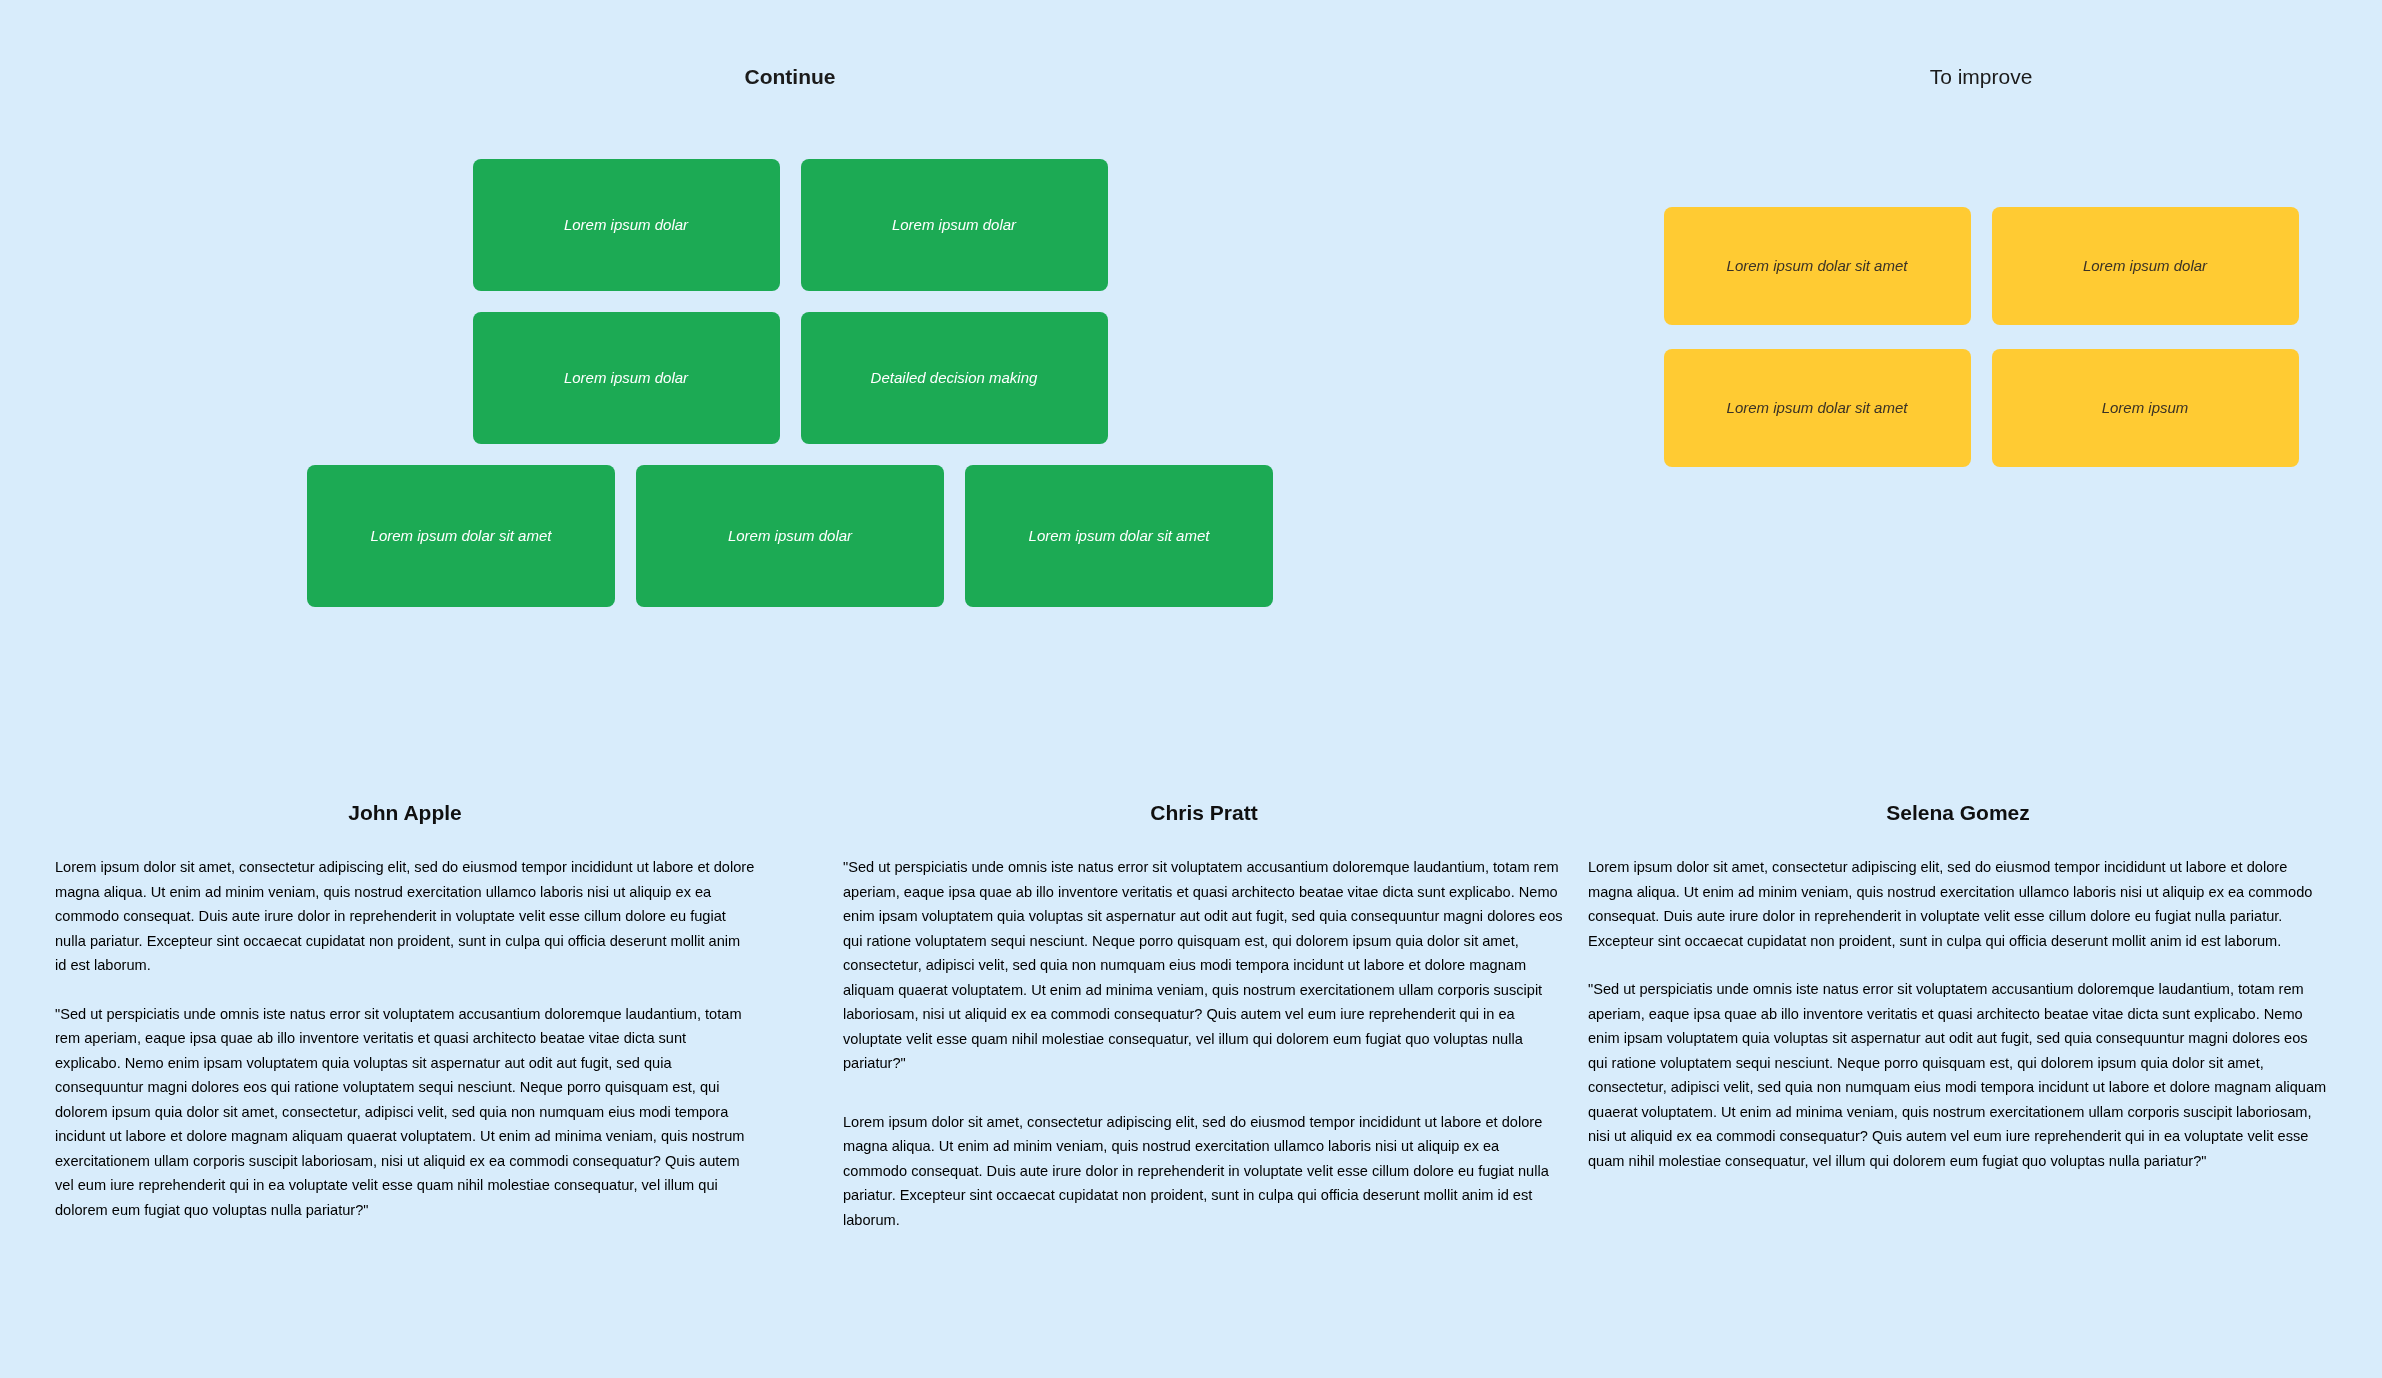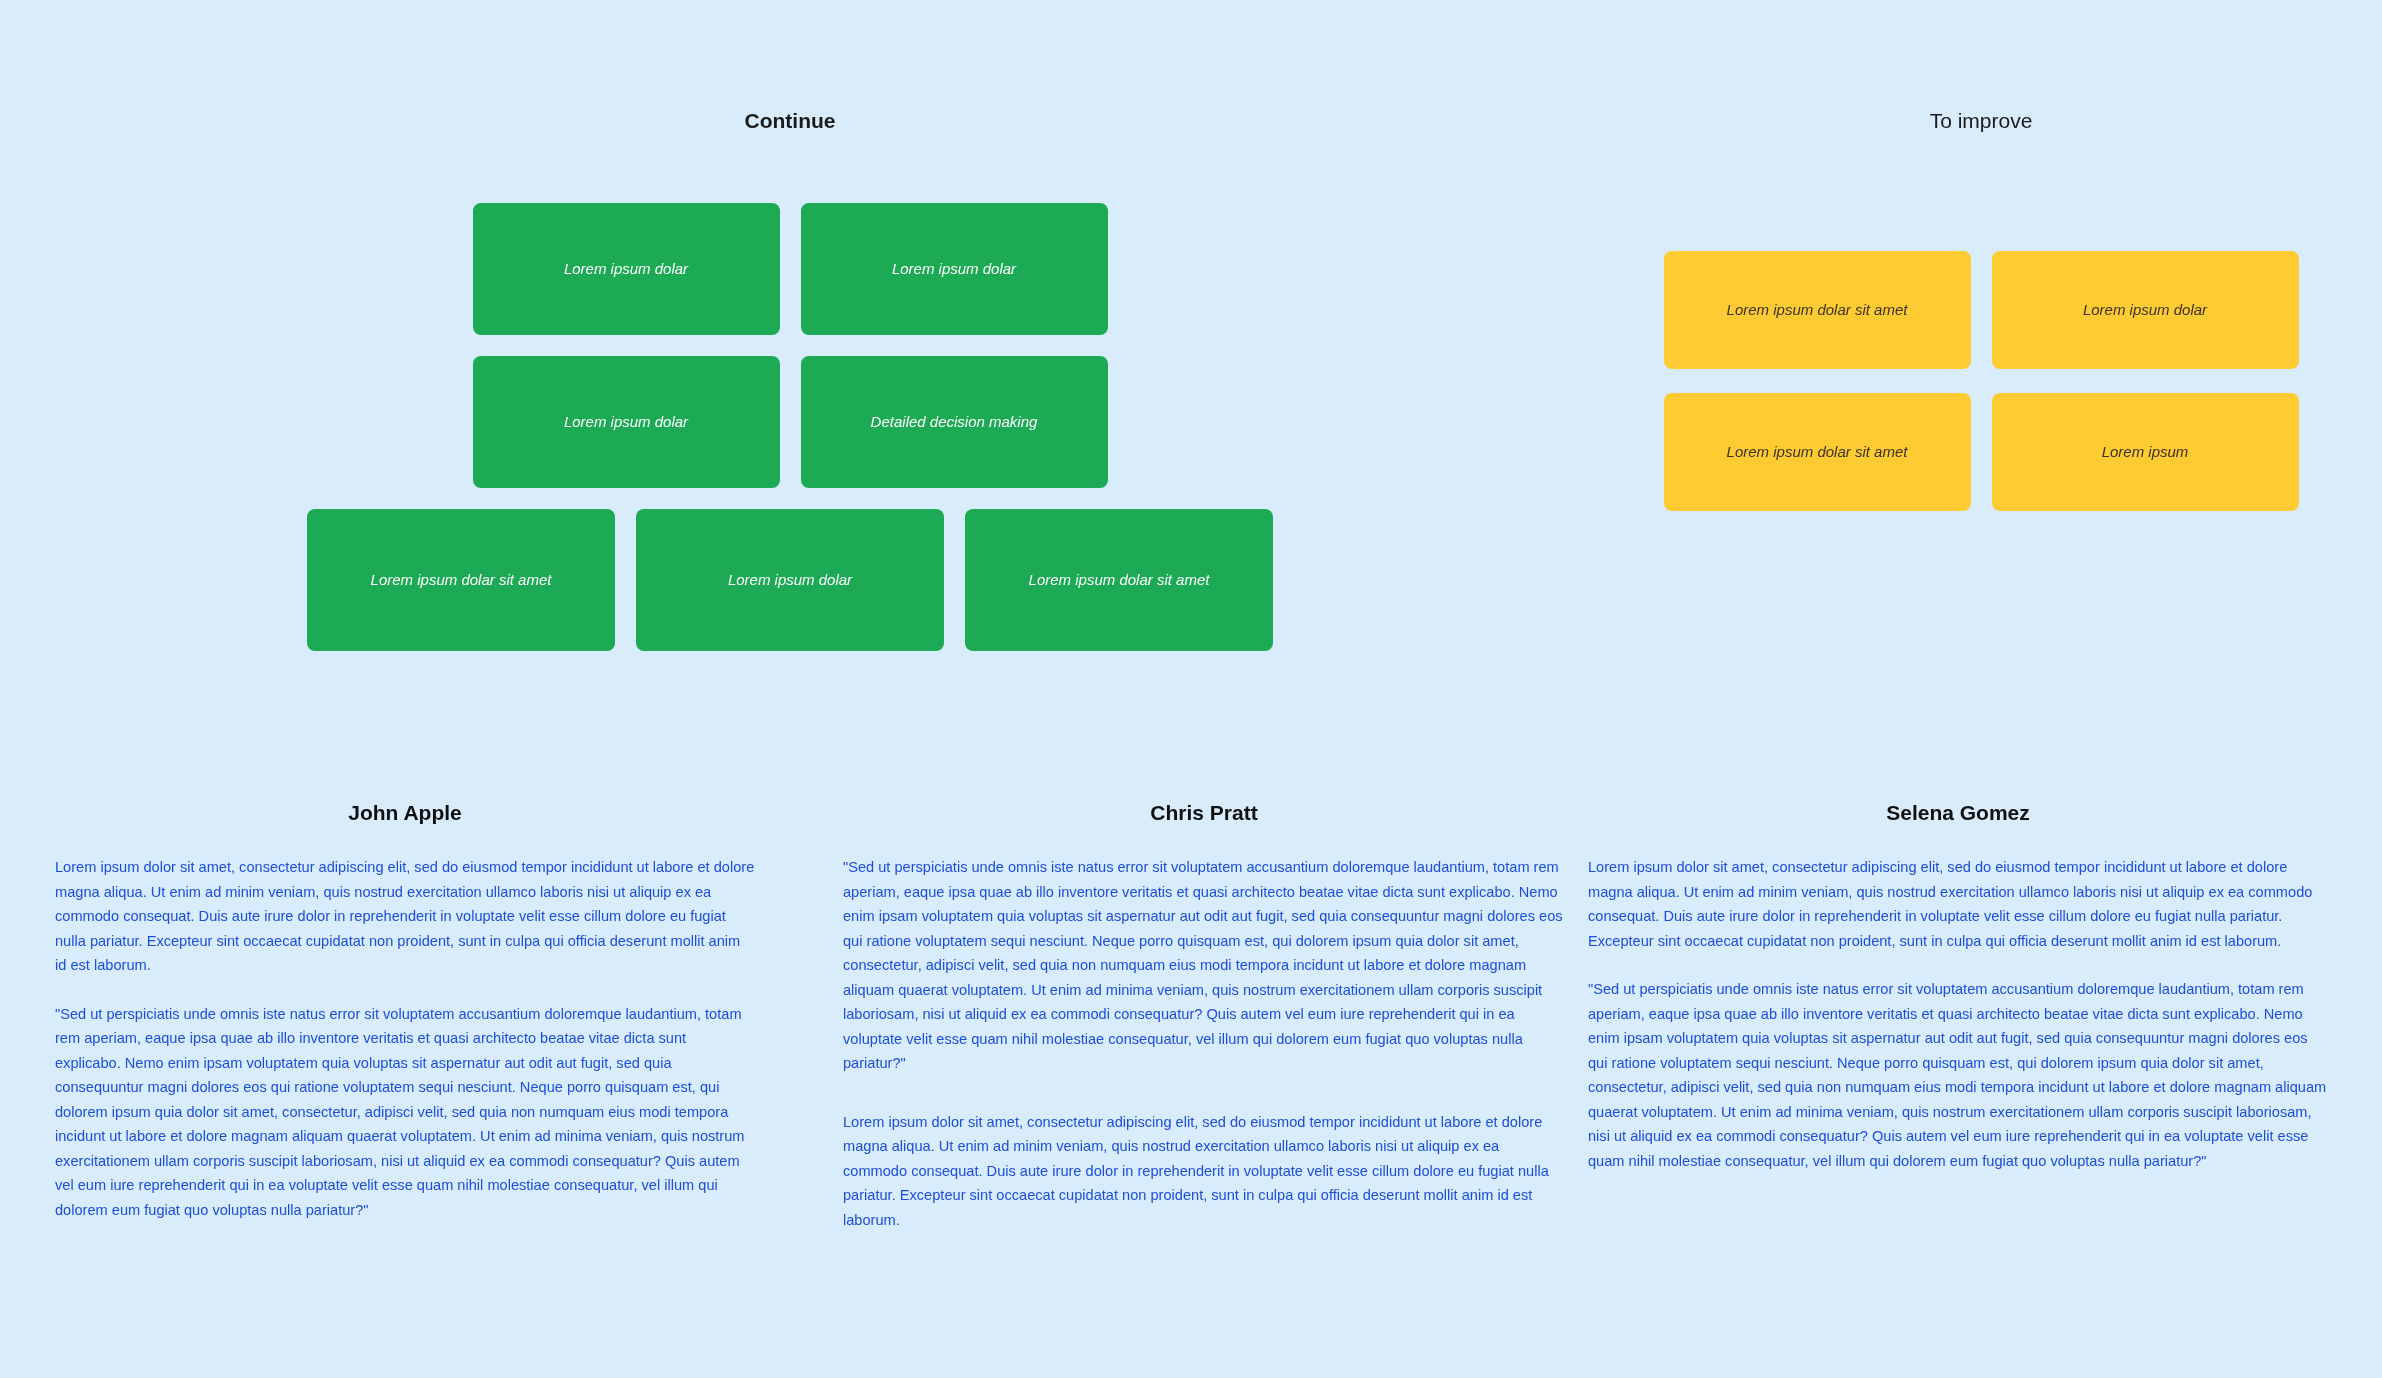--- a/index.html
+++ b/index.html
@@ -32,21 +32,21 @@
   }
 
   #col-continue { left: 0px;    width: 1580px; }
   #col-improve  { left: 1580px; width: 802px; }
 
   .col-title {
     text-align: center;
     font-size: 21px;
     line-height: 26px;
     color: #1b1b1b;
-    margin-top: 108px;
+    margin-top: 64px;
   }
   .col-title.bold { font-weight: bold; }
   .col-title.regular { font-weight: normal; }
 
   
   .rows {
     margin-top: 0;
     font-style: italic;
   }
 
@@ -122,21 +122,21 @@
     line-height: 26px;
     font-weight: bold;
     color: #101010;
     margin-bottom: 29px;
     text-align: center;
   }
 
   .person-para {
     font-size: 14.6px;
     line-height: 24.5px;
-    color: #1d4ed8;
+    color: #000000;
   }
   .person-para + .person-para { margin-top: 24px; }
 </style>
 </head>
 <body>
 
 <div id="board">
 
   <div class="board-col" id="col-continue">
     <div class="col-title bold">Continue</div>

